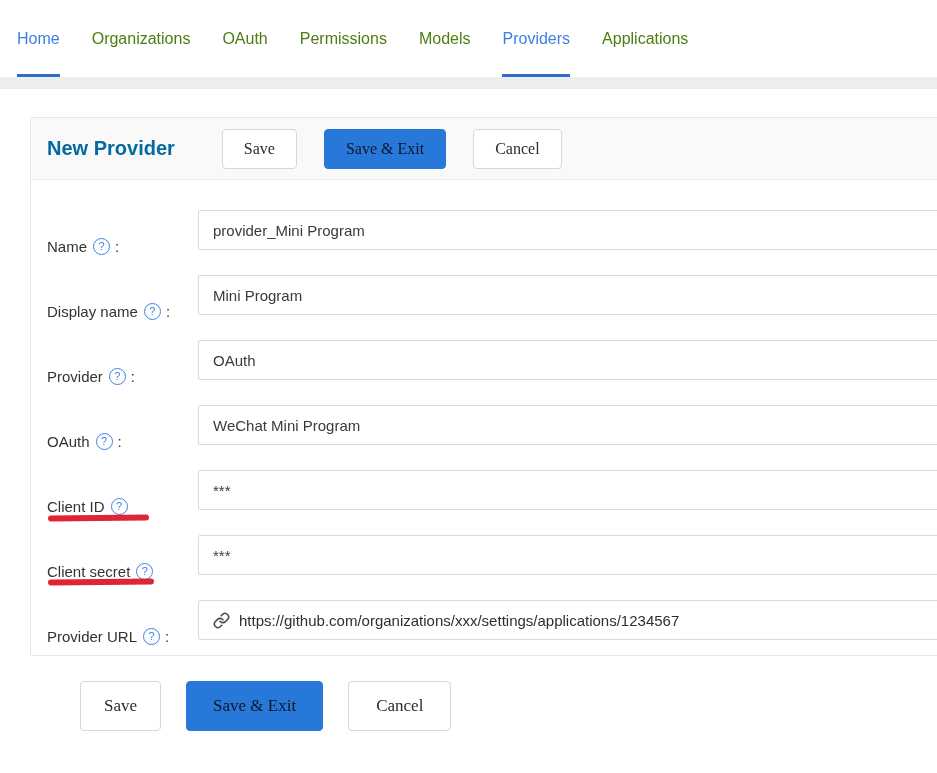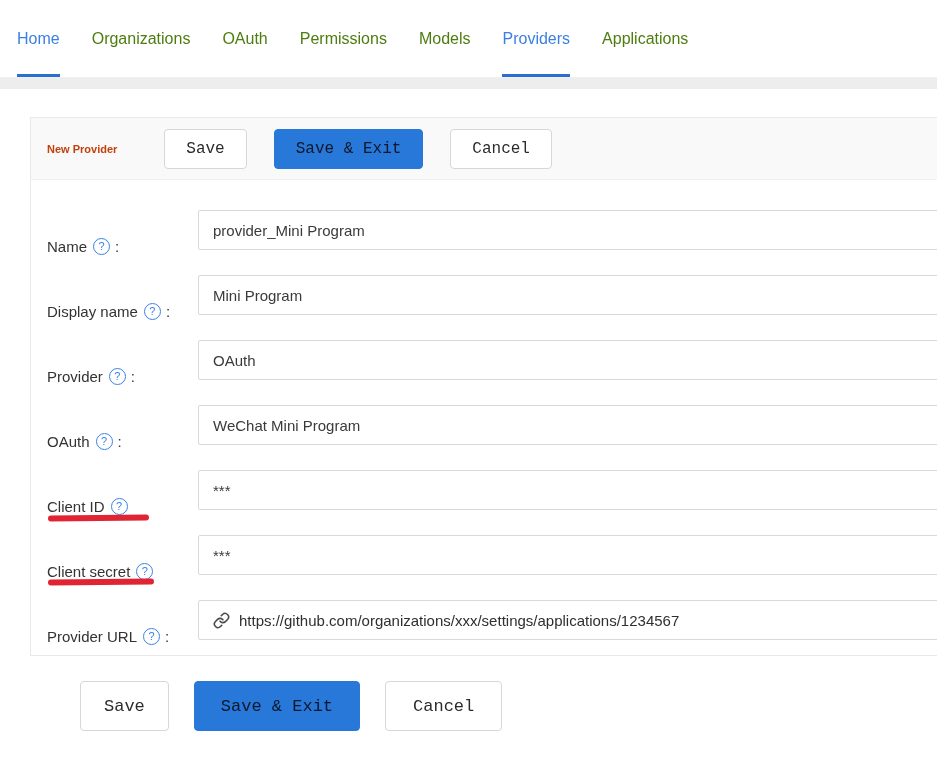--- a/index.html
+++ b/index.html
@@ -15,25 +15,25 @@
   .nav-item.active::after{ content:""; position:absolute; left:0; right:0;
     bottom:0; height:3px; background:#2a6fd0; }
 
   .gray-band{ height:11px; background:#ededed; }
 
   
   .card{ margin:28px 0 0 30px; width:985px; background:#fff;
     border:1px solid #e9e9e9; }
   .card-header{ height:62px; background:#f9f9f9; border-bottom:1px solid #efefef;
     display:flex; align-items:center; padding-left:16px; }
-  .card-title{ font-size:11px; font-weight:bold; color:#c2410c; margin-right:20px; }
+  .card-title{ font-size:20px; font-weight:bold; color:#0369a1; margin-right:20px; }
 
   .btn{ height:40px; background:#fff; border:1px solid #d7d7d7; border-radius:4px;
     font-size:16px; color:#2b2b2b; padding:0 21px; cursor:pointer;
-    font-family:Liberation Mono, monospace; }
+    font-family:Liberation Serif, serif; }
   .btn.primary{ background:#2778d9; border-color:#2778d9; color:#0f172a; }
   .hdr-gap{ margin-left:27px; }
 
   
   .card-body{ padding:30px 0 15px 0; }
   .form-row{ position:relative; height:40px; margin-bottom:25px; }
   .form-row:last-child{ margin-bottom:0; }
   .form-label{ position:absolute; left:16px; top:16px; height:40px; display:flex;
     align-items:center; font-size:15px; color:#333; white-space:nowrap; }
   .qicon{ display:inline-flex; align-items:center; justify-content:center;

